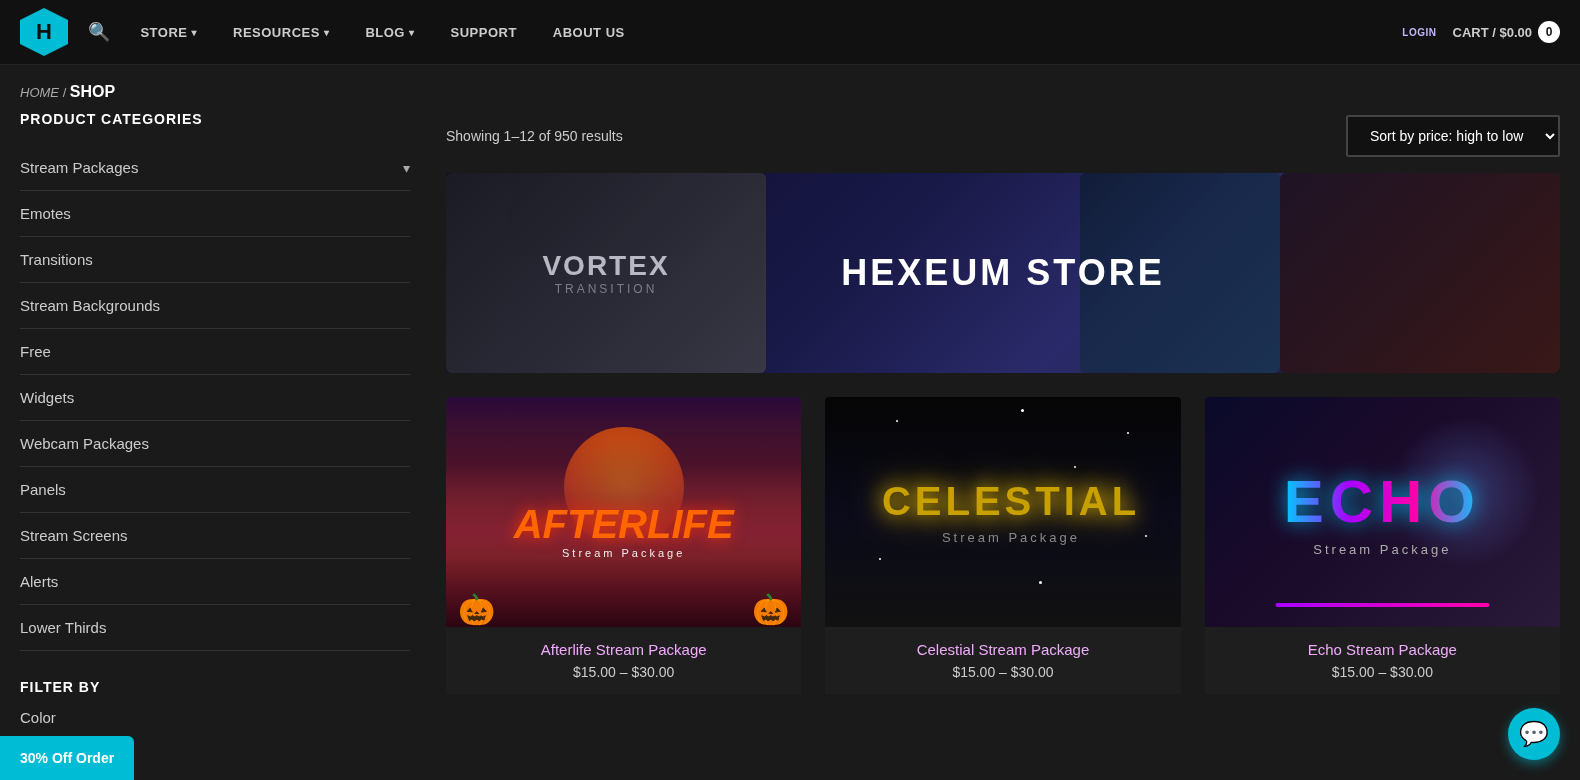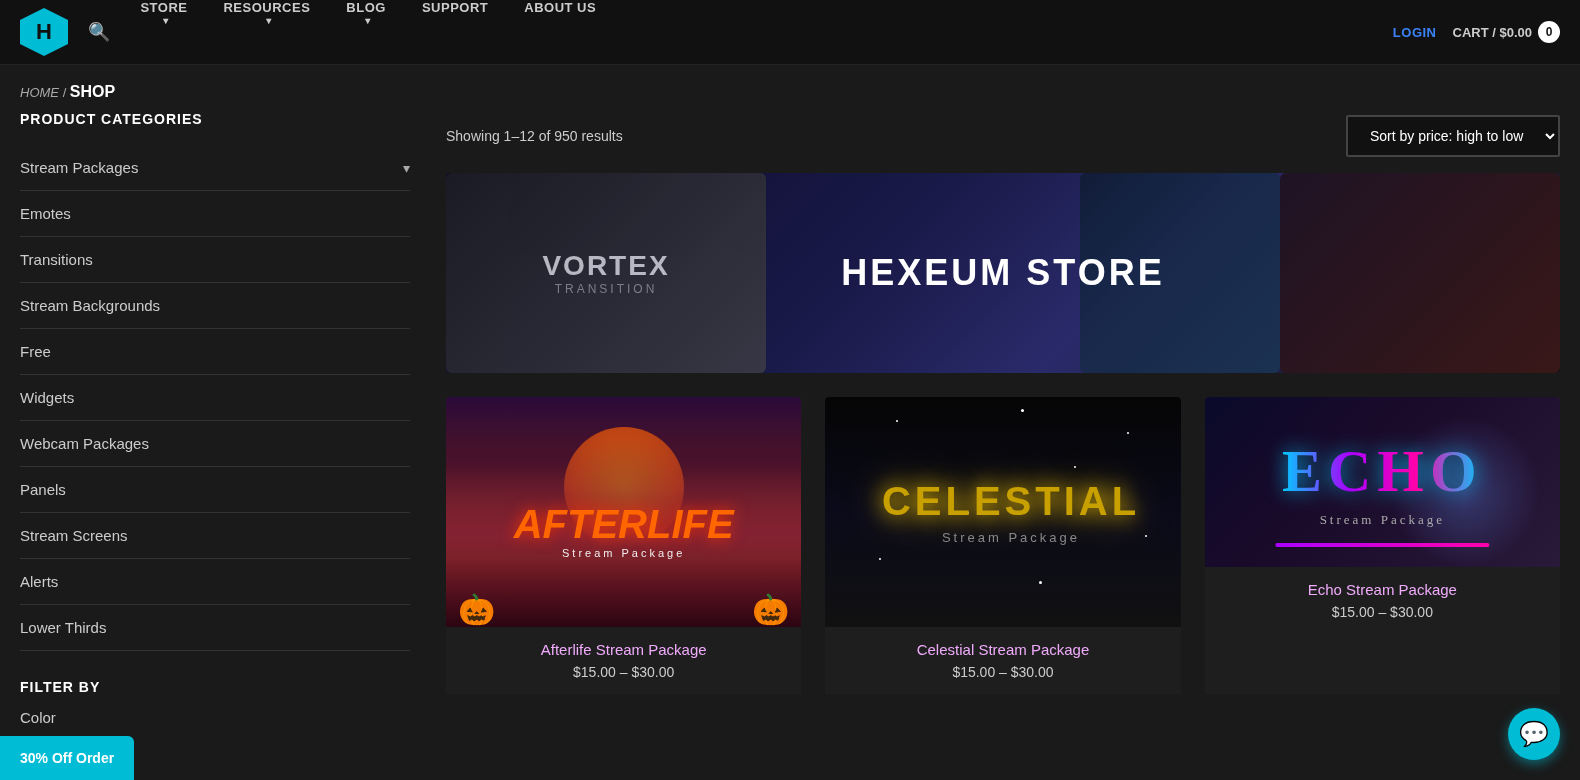--- a/index.html
+++ b/index.html
@@ -28,26 +28,25 @@
     }
     .search-icon-btn {
       background: none; border: none; color: #ccc; cursor: pointer; font-size: 18px; margin-right: 12px;
     }
     nav { display: flex; align-items: center; gap: 0; }
     .nav-item {
       color: #ccc; font-size: 13px; font-weight: 700; letter-spacing: 0.5px;
       padding: 0 18px; height: 65px; display: flex; align-items: center;
       cursor: pointer; text-transform: uppercase; position: relative;
       text-decoration: none;
-      flex-direction: column;
     }
     .nav-item .arrow { font-size: 10px; margin-left: 4px; }
     .nav-right { margin-left: auto; display: flex; align-items: center; gap: 16px; }
     .login-btn {
-      color: #3b82f6; font-size: 13px; font-weight: 700; letter-spacing: 0.5px;
+      color: #c4b5fd; font-size: 10px; font-weight: 700; letter-spacing: 0.5px;
       cursor: pointer; text-transform: uppercase; background: none; border: none; margin-left: 7px;
     }
     .cart-btn {
       display: flex; align-items: center; gap: 6px;
       color: #ccc; font-size: 13px; font-weight: 700;
       cursor: pointer; background: none; border: none;
     }
     .cart-badge {
       background: #fff; color: #111; border-radius: 50%;
       width: 22px; height: 22px; display: flex; align-items: center; justify-content: center;
@@ -185,25 +184,25 @@
       position: absolute; top: 0; left: 0; width: 100%; height: 100%;
     }
     .star {
       position: absolute;
       width: 2px; height: 2px;
       background: #fff;
       border-radius: 50%;
     }
 
     .product-img-echo {
-      width: 100%; height: 170px;
+      width: 100%; height: 230px;
       background: linear-gradient(135deg, #0a0a2a 0%, #1a0a2a 40%, #2a1a3a 100%);
       position: relative; overflow: hidden;
       border-radius: 4px 4px 0 0;
-      display: flex; align-items: center; justify-content: center; font-family: Liberation Serif, serif;
+      display: flex; align-items: center; justify-content: center;
     }
     .echo-text {
       font-size: 60px; font-weight: 900;
       background: linear-gradient(90deg, #00ccff, #aa00ff, #ff00aa, #00ccff);
       -webkit-background-clip: text;
       -webkit-text-fill-color: transparent;
       letter-spacing: 6px;
       text-shadow: none;
       filter: drop-shadow(0 0 10px rgba(0,200,255,0.8));
       z-index: 1;

